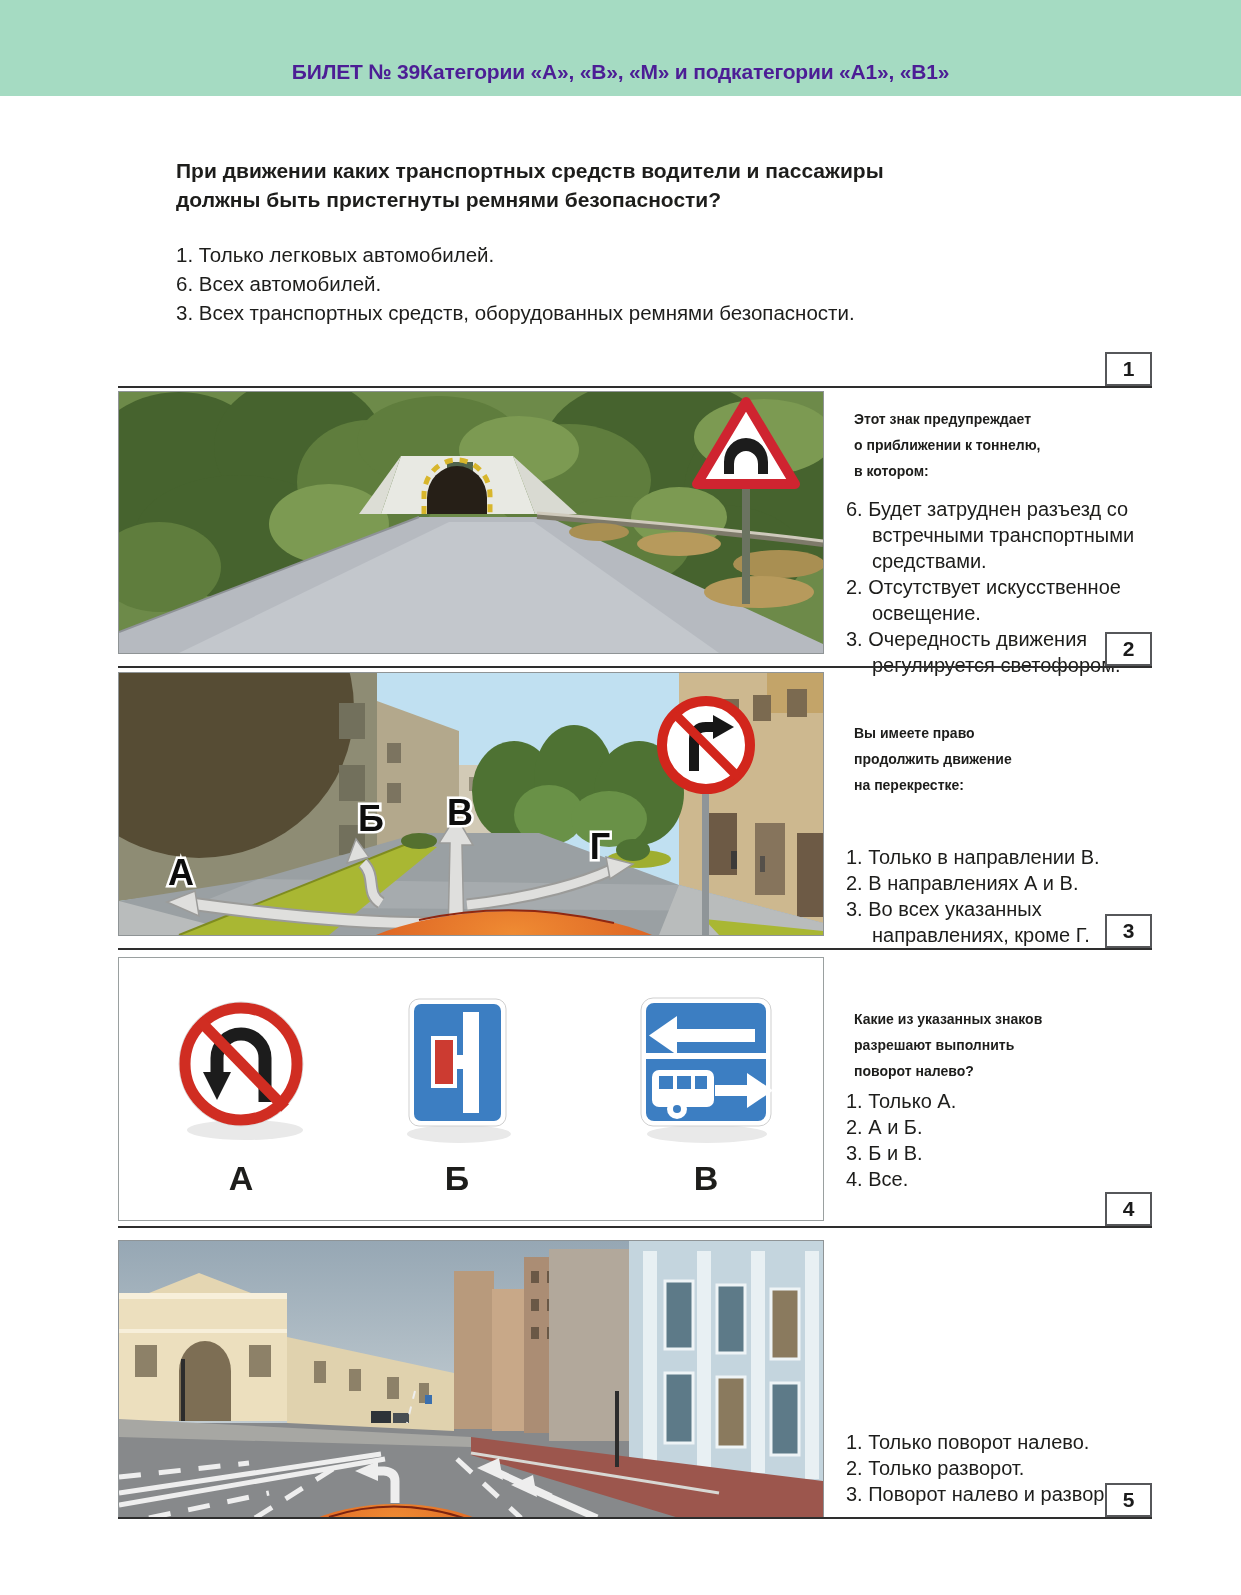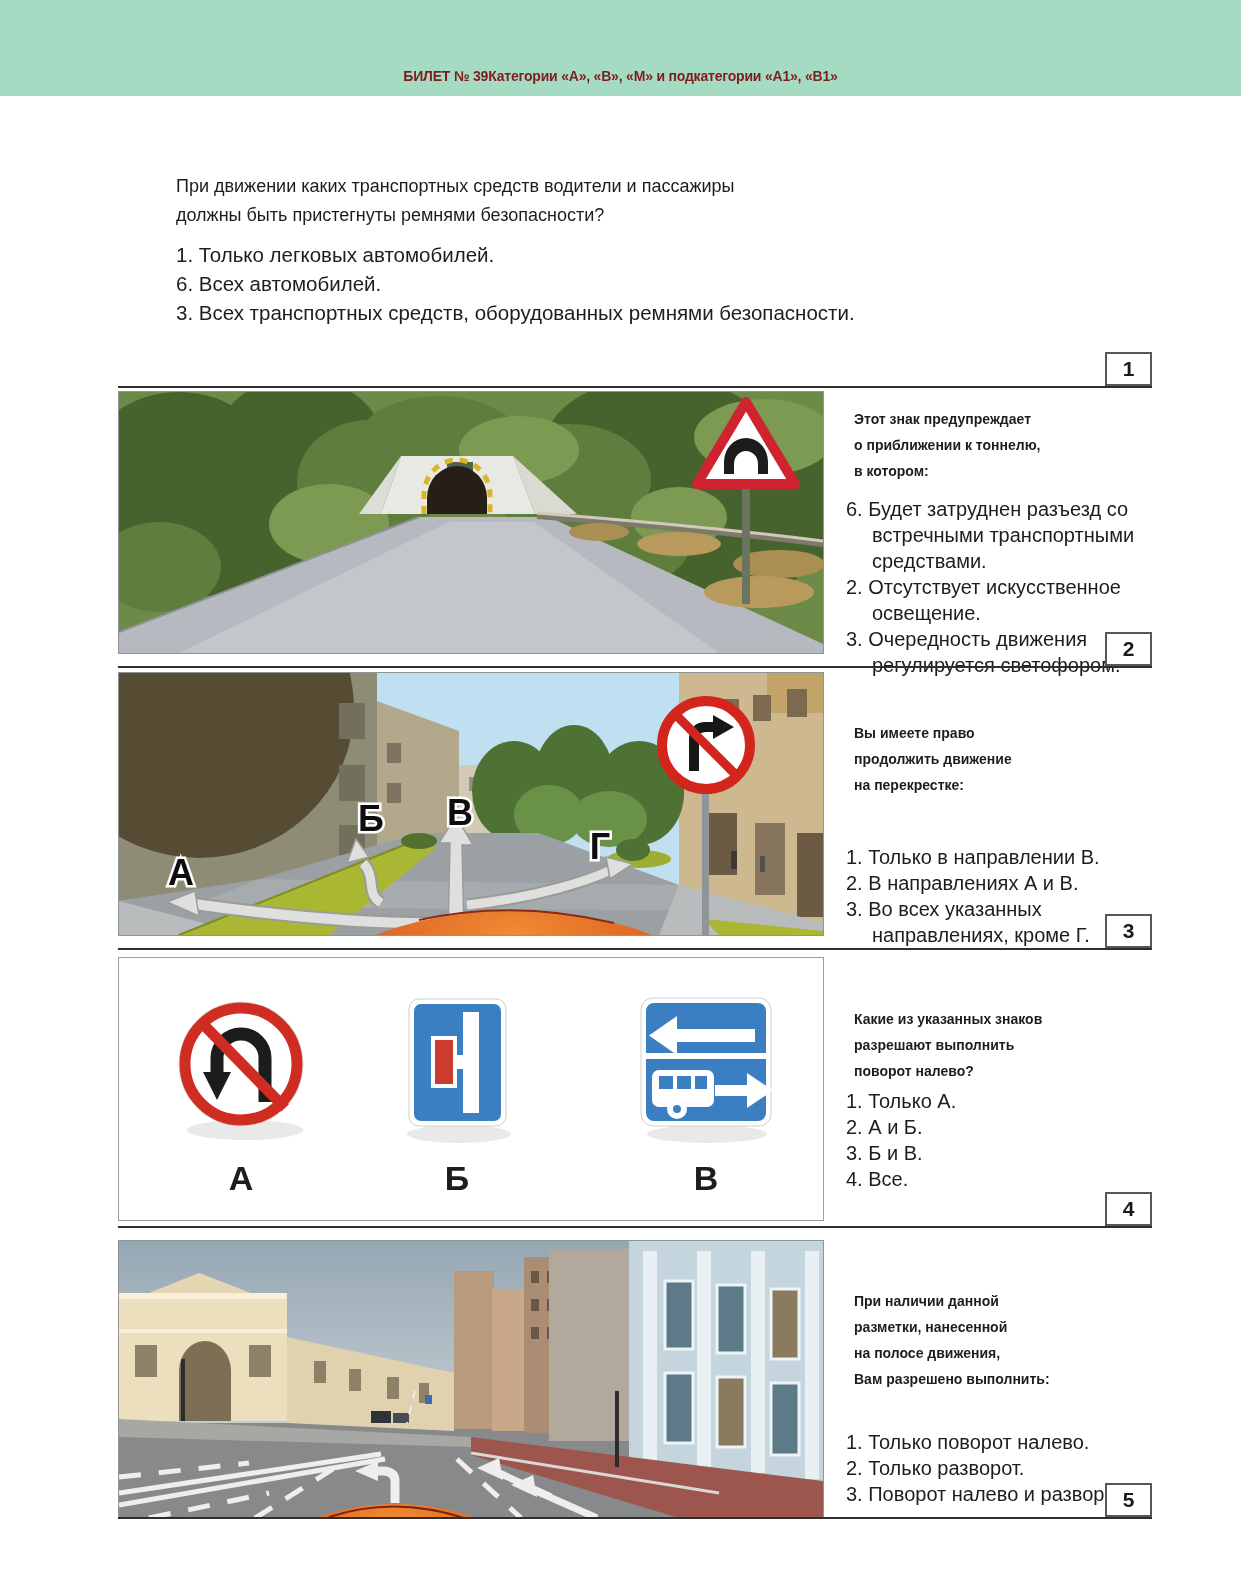--- a/index.html
+++ b/index.html
@@ -1,22 +1,22 @@
 <!DOCTYPE html>
 <html><head>
 <meta charset="utf-8">
 <style>
   html,body{margin:0;padding:0;background:#ffffff;}
   .page{position:relative;width:1241px;height:1595px;background:#fff;overflow:hidden;
         font-family:"Liberation Sans", sans-serif;color:#1d1d1b;}
   .header{position:absolute;left:0;top:0;width:1241px;height:96px;background:#a5dbc2;
           display:flex;align-items:flex-end;justify-content:center;padding-bottom:12px;box-sizing:border-box;}
-  .header .t{font-weight:bold;font-size:14px;letter-spacing:-0.2px;color:#7f1d1d;}
+  .header .t{font-weight:bold;font-size:21px;letter-spacing:-0.2px;color:#4c1d95;}
   .header .t + .t{}
-  .q1head{position:absolute;left:176px;top:172px;font-weight:normal;font-size:18px;line-height:29px;white-space:pre-line;}
+  .q1head{position:absolute;left:176px;top:156px;font-weight:bold;font-size:21px;line-height:29px;white-space:pre-line;}
   .q1ans{position:absolute;left:176px;top:240px;font-size:20.5px;line-height:29px;}
   .sep{position:absolute;left:118px;width:1034px;height:2px;background:#2e2e2e;}
   .badge{position:absolute;left:1105px;width:43px;height:30px;background:#fff;border:2px solid #56575a;
          font-weight:bold;font-size:21px;line-height:30px;text-align:center;color:#1b1b1b;}
   .photo{position:absolute;left:118px;width:704px;border:1px solid #8f9496;background:#dfe3e5;}
   .photo svg{display:block;}
   .qcol{position:absolute;left:846px;width:308px;}
   .qhead{font-weight:bold;font-size:14px;line-height:26px;white-space:pre-line;margin-left:8px;}
   .ans{font-size:20px;line-height:26px;padding-left:26px;text-indent:-26px;}
 </style>
@@ -356,26 +356,20 @@
         <path d="M432,256 L376,230" stroke-width="7"></path>
         <polygon points="380,217 384,239 358,227" fill="#eeeeee" stroke="none"></polygon>
         <path d="M478,277 L410,247" stroke-width="7"></path>
         <polygon points="414,234 418,256 392,244" fill="#eeeeee" stroke="none"></polygon>
       </g>
       <ellipse cx="277" cy="332" rx="132" ry="69" fill="url(#hood4)"></ellipse>
       <path d="M210,276 Q277,254 348,278" stroke="#7d2410" stroke-width="2" fill="none"></path>
     </svg>
   </div>
 
-  <div class="qcol" style="top:1288px;">
-    <div class="qhead">При наличии данной
-разметки, нанесенной
-на полосе движения,
-Вам разрешено выполнить:</div>
-  </div>
   <div class="qcol" style="top:1392px;margin-top:37px;">
     <div class="ans">1. Только поворот налево.</div>
     <div class="ans">2. Только разворот.</div>
     <div class="ans">3. Поворот налево и разворот.</div>
   </div>
   <div class="badge" style="top:1483px;">5</div>
   <div class="sep" style="top:1517px;"></div>
 
 </div>
 

